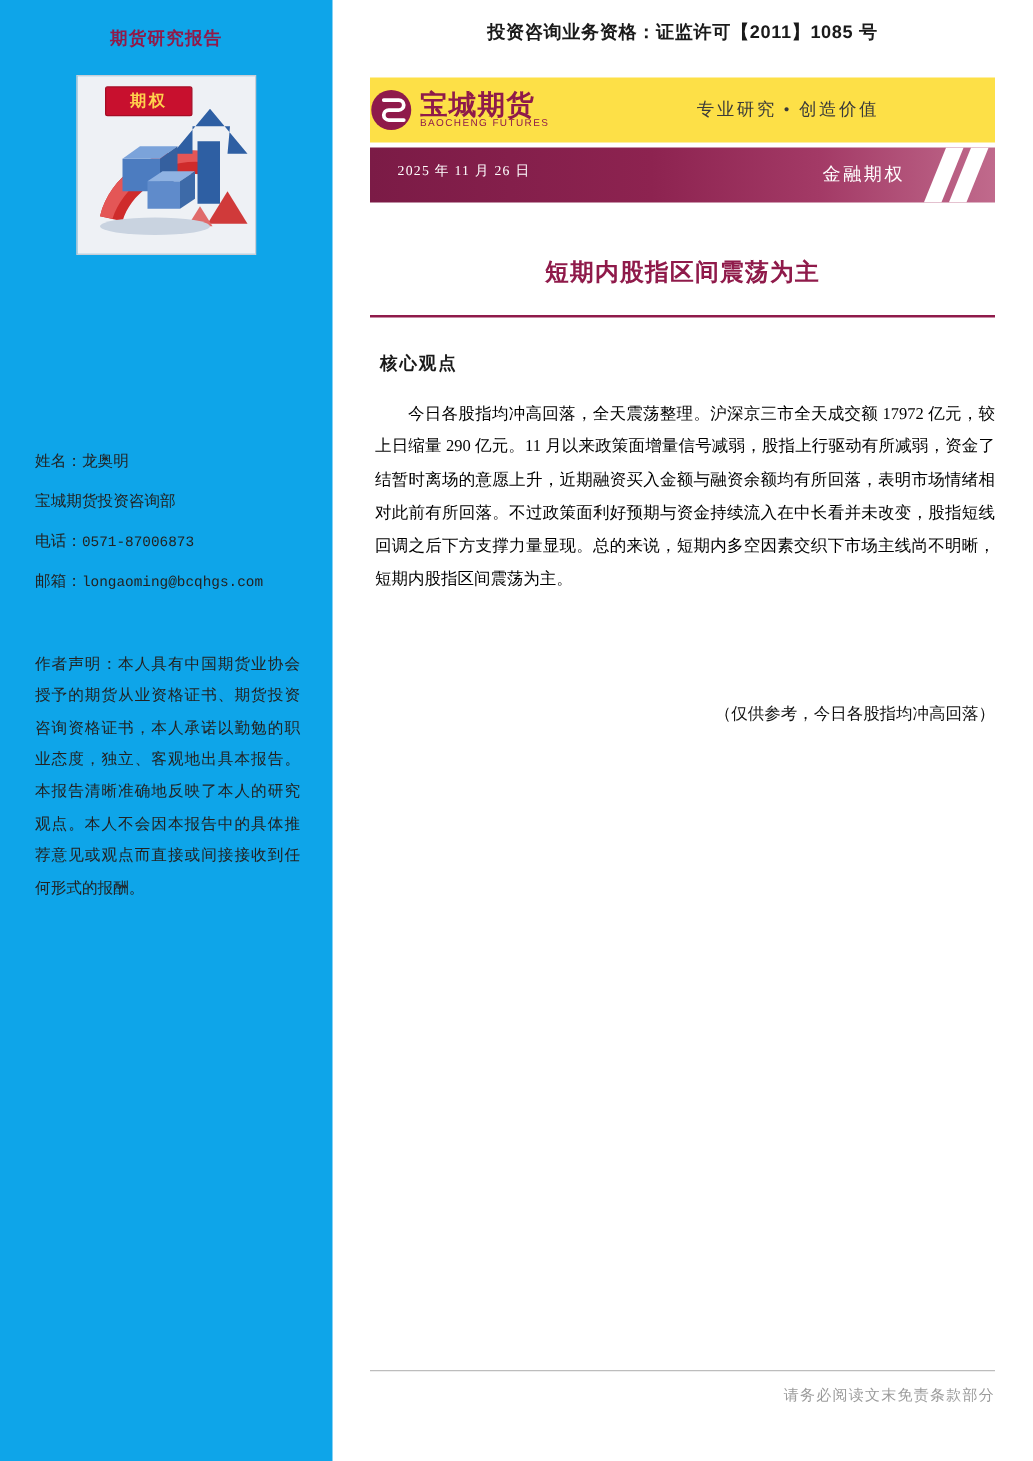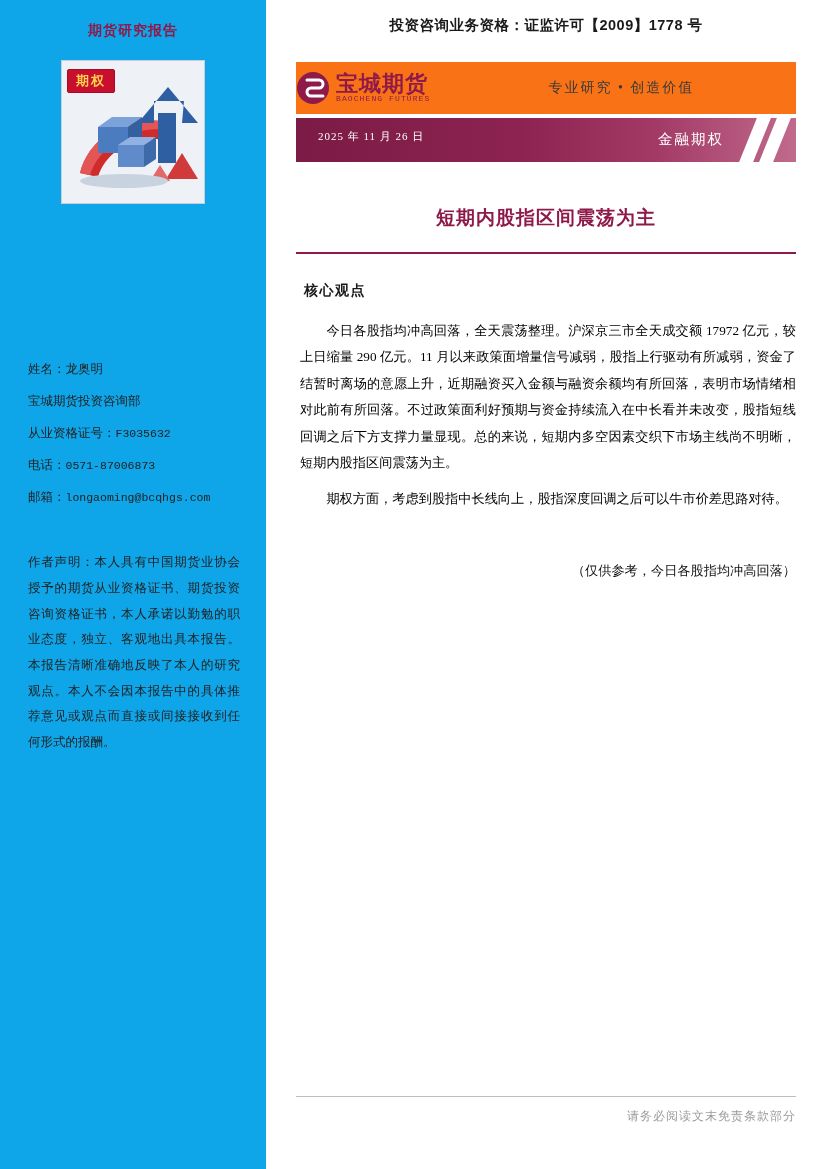--- a/index.html
+++ b/index.html
@@ -44,27 +44,27 @@
     margin: 20px auto 0 auto;
     width: 142px;
     height: 142px;
     background: linear-gradient(160deg,#f3f5f8 0%, #e8ecf1 100%);
     border: 1px solid #c9ced6;
     position: relative;
     overflow: hidden;
   }
   .cover-label {
     position: absolute;
-    left: 5px;
+    left: 22px;
     top: 8px;
     background: #c8102e;
     color: #ffd24d;
     font-weight: bold;
     font-size: 13px;
-    padding: 2px 8px;
+    padding: 2px 19px;
     border: 1px solid #a50c24;
     border-radius: 2px;
     letter-spacing: 2px;
     font-family: "Liberation Sans", sans-serif;
     z-index: 5;
   }
   .cover-art {
     position: absolute;
     inset: 0;
   }
@@ -102,21 +102,21 @@
     font-family: "Liberation Sans", sans-serif;
     letter-spacing: 0.5px;
   }
 
   .brandbar {
     position: absolute;
     left: 296px;
     top: 62px;
     width: 500px;
     height: 52px;
-    background: #f97316;
+    background: #fde047;
     display: flex;
     align-items: center;
   }
   .logo {
     display: flex;
     align-items: center;
     gap: 6px;
   }
   .logo-mark {
     width: 34px;
@@ -130,21 +130,21 @@
     font-size: 22px;
     font-weight: bold;
     color: #8f1a4a;
     letter-spacing: 1px;
     font-family: "Liberation Sans", sans-serif;
   }
   .logo-en {
     font-size: 8px;
     color: #8f1a4a;
     letter-spacing: 1.1px;
-    font-family: Liberation Mono, monospace;
+    font-family: Liberation Sans, sans-serif;
   }
   .slogan {
     margin-left: 118px;
     font-size: 14px;
     color: #3a3a3a;
     letter-spacing: 2px;
     font-family: "Liberation Serif", serif;
   }
 
   .datebar {
@@ -288,34 +288,31 @@
     </div>
 
     <div class="sidebar-info">
       <div>
         <span>姓名：</span><span>龙奥明</span>
       </div>
       <div>
         <span>宝城期货投资咨询部</span>
       </div>
       <div>
-        <span>从业资格证号：</span><span class="mono">F3035632</span>
-      </div>
-      <div>
         <span>电话：</span><span class="mono">0571-87006873</span>
       </div>
       <div>
         <span>邮箱：</span><span class="mono">longaoming@bcqhgs.com</span>
       </div>
     </div>
 
     <div class="disclaimer">作者声明：本人具有中国期货业协会授予的期货从业资格证书、期货投资咨询资格证书，本人承诺以勤勉的职业态度，独立、客观地出具本报告。本报告清晰准确地反映了本人的研究观点。本人不会因本报告中的具体推荐意见或观点而直接或间接接收到任何形式的报酬。</div>
   </div>
 
-  <div class="qualification">投资咨询业务资格：证监许可【2009】1778 号</div>
+  <div class="qualification">投资咨询业务资格：证监许可【2011】1085 号</div>
 
   <div class="brandbar">
     <div class="logo">
       <div class="logo-mark">
         <svg viewBox="0 0 34 34" width="34" height="34">
           <circle cx="17" cy="17" r="16" fill="#8f1a4a"></circle>
           <path d="M11 9 h12 a4 4 0 0 1 0 8 h-8 a4 4 0 0 0 0 8 h12" stroke="#ffffff" stroke-width="3" fill="none" stroke-linecap="round"></path>
         </svg>
       </div>
       <div class="logo-text">
@@ -333,21 +330,20 @@
     <div class="slash" style="right:14px;"></div>
   </div>
 
   <div class="doc-title">短期内股指区间震荡为主</div>
   <div class="title-rule"></div>
 
   <div class="section-head">核心观点</div>
 
   <div class="body-copy">
     <p>今日各股指均冲高回落，全天震荡整理。沪深京三市全天成交额 17972 亿元，较上日缩量 290 亿元。11 月以来政策面增量信号减弱，股指上行驱动有所减弱，资金了结暂时离场的意愿上升，近期融资买入金额与融资余额均有所回落，表明市场情绪相对此前有所回落。不过政策面利好预期与资金持续流入在中长看并未改变，股指短线回调之后下方支撑力量显现。总的来说，短期内多空因素交织下市场主线尚不明晰，短期内股指区间震荡为主。</p>
-    <p>期权方面，考虑到股指中长线向上，股指深度回调之后可以牛市价差思路对待。</p>
   </div>
 
   <div class="note">（仅供参考，今日各股指均冲高回落）</div>
 
   <div class="footer-rule"></div>
   <div class="footer-text">请务必阅读文末免责条款部分</div>
 
 </div>
 
 </body></html>

